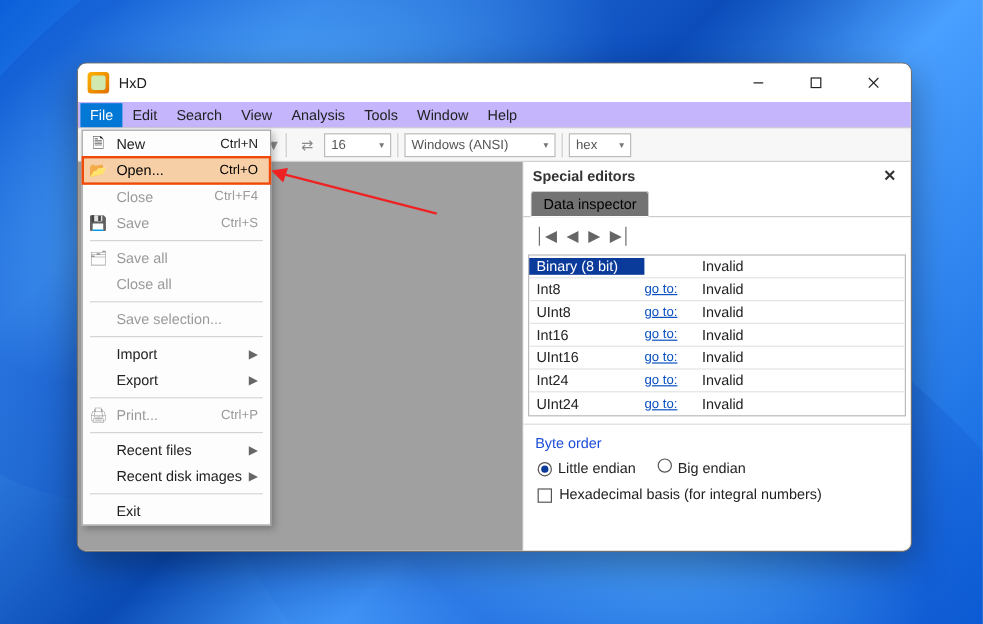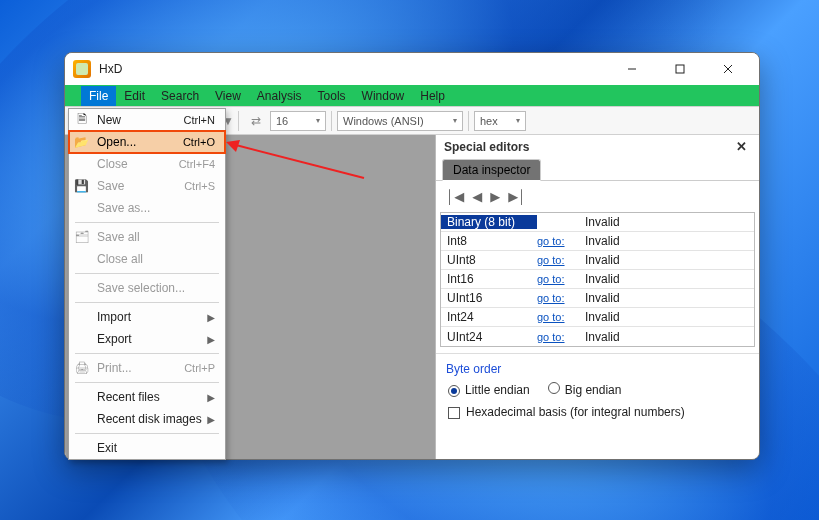--- a/index.html
+++ b/index.html
@@ -43,22 +43,22 @@
     background: linear-gradient(135deg,#ffb400,#e07000);
     border-radius: 3px; position: relative;
   }
   .titlebar .app-icon::after { content: ""; position:absolute; inset:3px; background:#cfe9b0; border-radius:2px; }
   .titlebar .title { font-size: 12px; color:#222; flex:1; }
   .winctrls { display:flex; gap:2px; }
   .winctrl { width:46px; height:28px; display:flex; align-items:center; justify-content:center; font-size:13px; color:#222; }
   .winctrl svg { width:10px; height:10px; stroke:#222; stroke-width:1; fill:none; }
 
   .menubar {
-    display:flex; background:#22c55e; border-bottom:1px solid #d0d0d0;
-    padding: 0 16px; height:22px; align-items:center;
+    display:flex; background:#c4b5fd; border-bottom:1px solid #d0d0d0;
+    padding: 0 2px; height:22px; align-items:center;
   }
   .menubar .mitem {
     padding: 3px 8px; font-size:12px; color:#222;
   }
   .menubar .mitem.active { background:#0178d6; color:#fff; }
 
   .toolbar {
     height:28px; background:#f7f7f7; border-bottom:1px solid #d0d0d0;
     display:flex; align-items:center; padding:0 4px; gap:2px;
     color:#888;
@@ -282,23 +282,20 @@
   </div>
   <div class="dd-item disabled">
     <span>Close</span>
     <span class="shortcut">Ctrl+F4</span>
   </div>
   <div class="dd-item disabled">
     <span class="micon">💾</span>
     <span>Save</span>
     <span class="shortcut">Ctrl+S</span>
   </div>
-  <div class="dd-item disabled">
-    <span>Save as...</span>
-  </div>
   <div class="dd-sep"></div>
   <div class="dd-item disabled">
     <span class="micon">🗂</span>
     <span>Save all</span>
   </div>
   <div class="dd-item disabled">
     <span>Close all</span>
   </div>
   <div class="dd-sep"></div>
   <div class="dd-item disabled">

